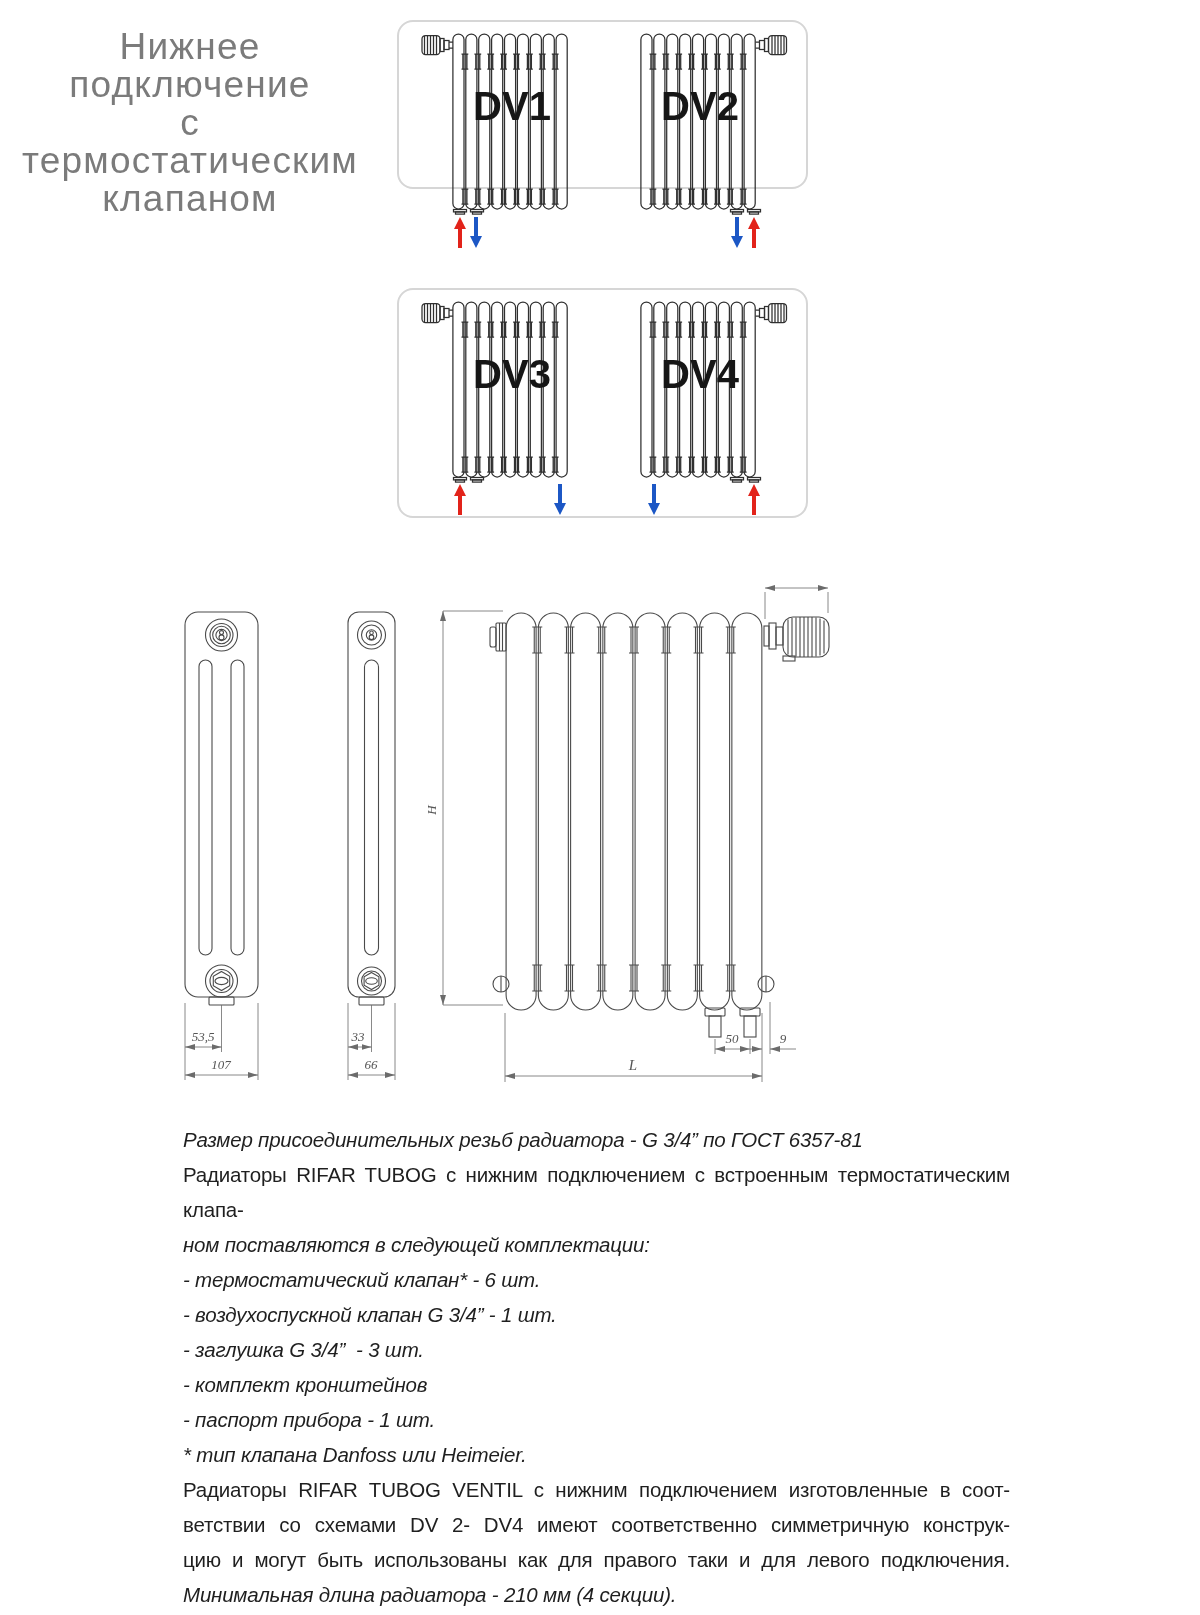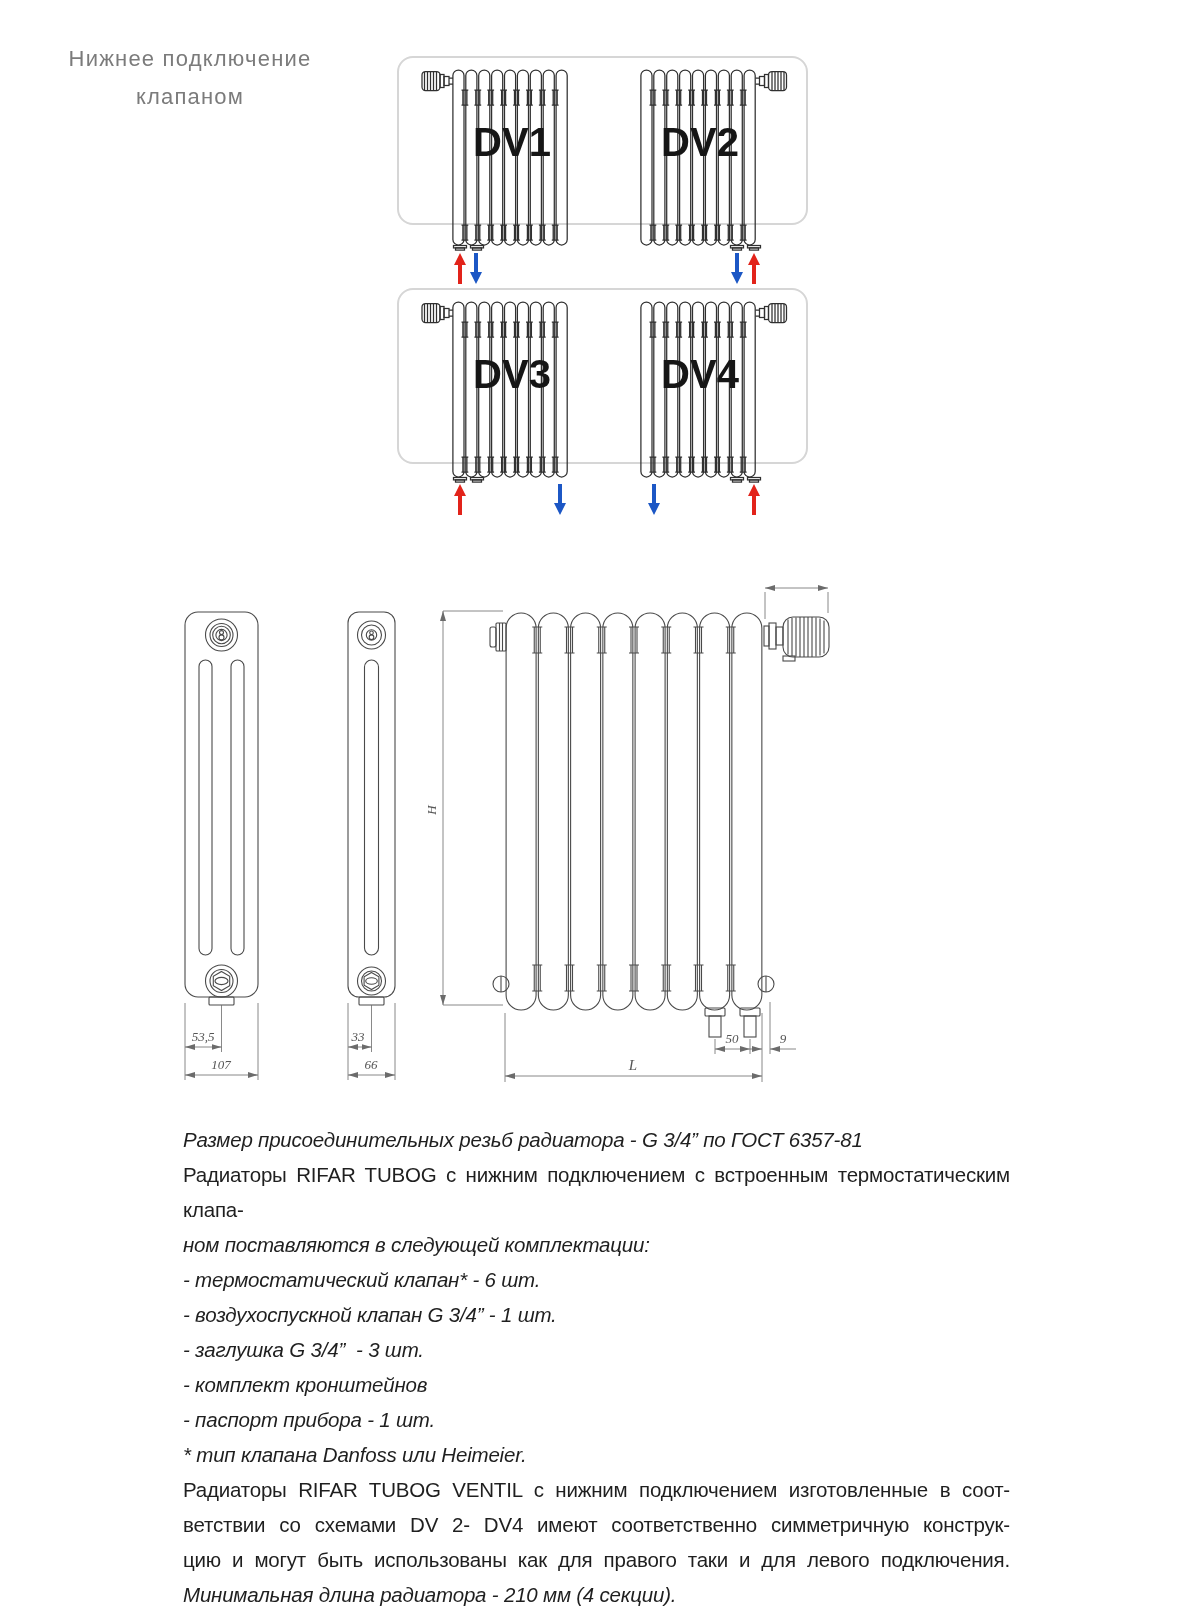--- a/index.html
+++ b/index.html
@@ -1,26 +1,26 @@
 <!DOCTYPE html>
 <html style="--supply-color: #e2231a; --return-color: #1c57c5; --title-color: #7b7b7b; --body-color: #1f1f1f; --box-border: #d6d6d6; --schematic-line: #303030; --drawing-line: #4a4a4a; --dim-line: #6b6b6b;"><head>
 <meta charset="utf-8">
 <style>
   html,body{margin:0;padding:0;background:#fff;}
   .page{position:relative;width:1200px;height:1615px;background:#fff;overflow:hidden;
         font-family:"Liberation Sans",sans-serif;}
   
-  .title{position:absolute;left:20px;top:40px;width:340px;text-align:center;
-         color:var(--title-color,#7b7b7b);font-size:22px;line-height:38px;
+  .title{position:absolute;left:20px;top:28px;width:340px;text-align:center;
+         color:var(--title-color,#7b7b7b);font-size:37px;line-height:38px;
          font-weight:400;letter-spacing:1.2px;}
   
   .scheme-box{position:absolute;left:397px;width:411px;border:2px solid var(--box-border,#d6d6d6);
               border-radius:16px;background:#fff;box-sizing:border-box;}
-  #box1{top:20px;height:169px;margin-top:36px;}
-  #box2{top:288px;height:176px;}
+  #box1{top:20px;height:169px;}
+  #box2{top:288px;height:230px;}
   .scheme-box svg{position:absolute;left:0;top:0;}
   .dv-label{position:absolute;width:116px;top:62px;text-align:center;
             font-size:40px;font-weight:600;color:#161616;letter-spacing:0px;}
   .dv-a{left:55px;} .dv-b{left:243px;}
   
   .sk{stroke:var(--schematic-line,#303030);stroke-width:1.25;fill:none;}
   .dr{stroke:var(--drawing-line,#4a4a4a);stroke-width:1.1;fill:none;}
   .dm{stroke:var(--dim-line,#666);stroke-width:0.8;fill:none;}
   .dimtxt{fill:#555;font-family:"Liberation Serif",serif;font-style:italic;font-size:13px;
           text-anchor:middle;}
@@ -82,20 +82,21 @@
       <g id="stub">
         <rect x="-6.5" y="0" width="13" height="2.4"></rect>
         <rect x="-4.5" y="2.4" width="9" height="2.2"></rect>
       </g>
       <polygon id="arrowUp" points="0,0 6,12 2,12 2,31 -2,31 -2,12 -6,12"></polygon>
     </defs>
   </svg>
 
   <div class="title">
     <div>Нижнее подключение</div>
+    <div>с термостатическим</div>
     <div>клапаном</div>
   </div>
 
   <div class="scheme-box" id="box1">
     <svg width="407" height="229" viewBox="0 0 407 229">
       <g class="sk">
         <use href="#rad9" transform="translate(53,12)"></use>
         <use href="#valveL" transform="translate(54,23)"></use>
         <use href="#stub" transform="translate(61,187.5)"></use>
           <use href="#stub" transform="translate(78,187.5)"></use>

